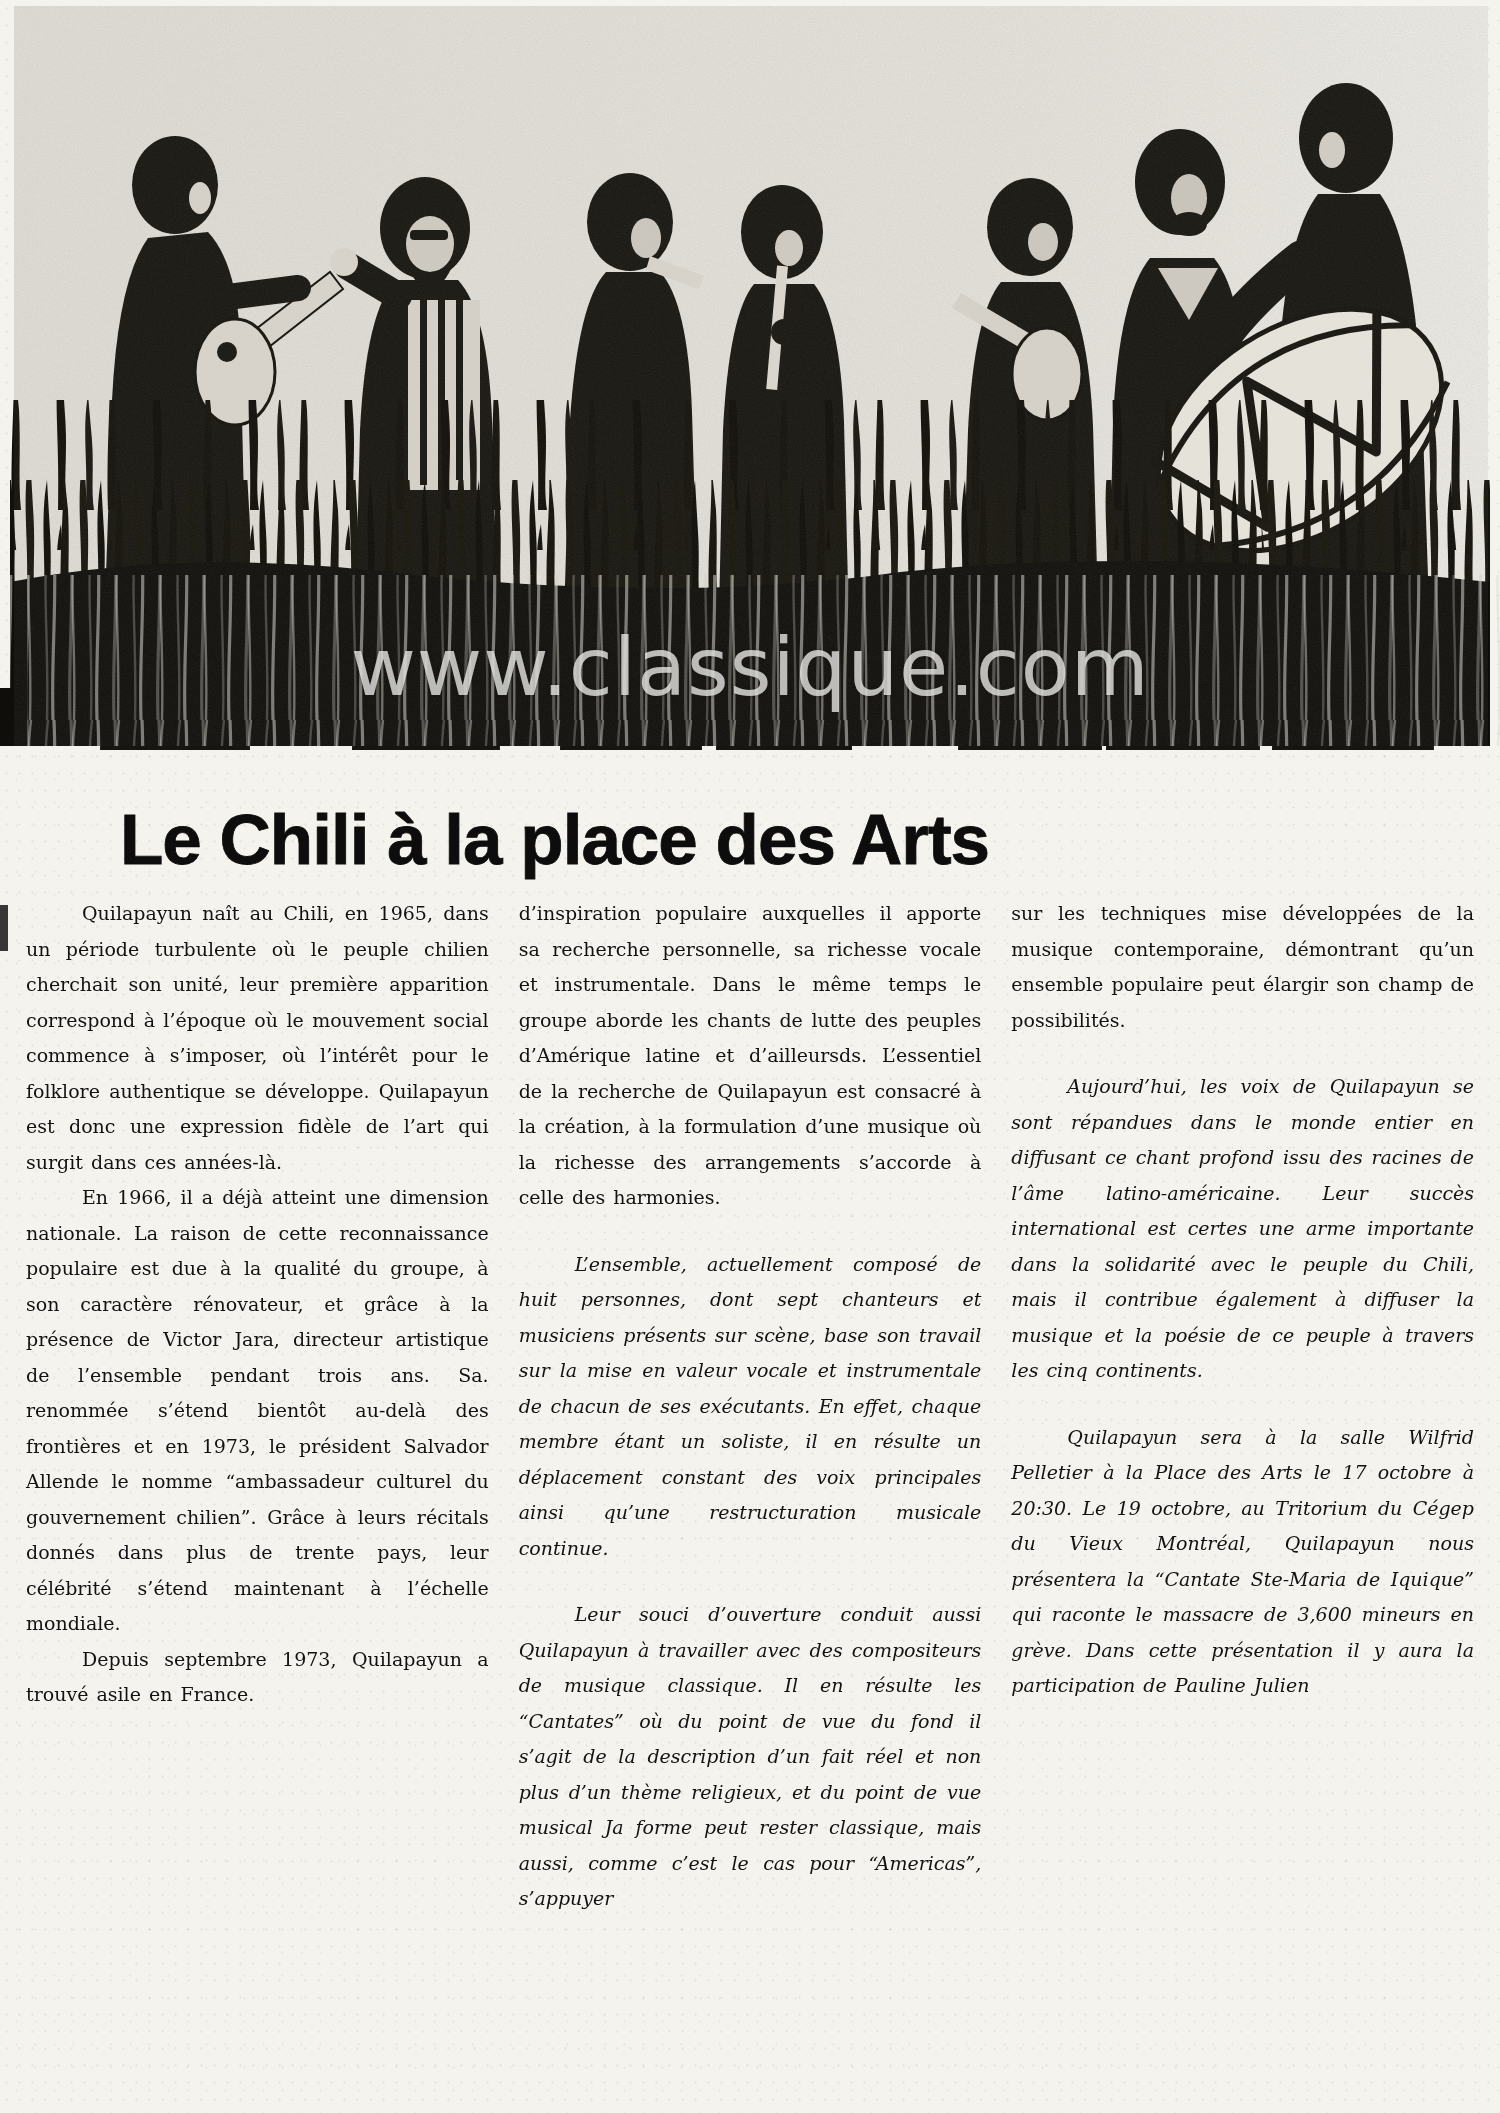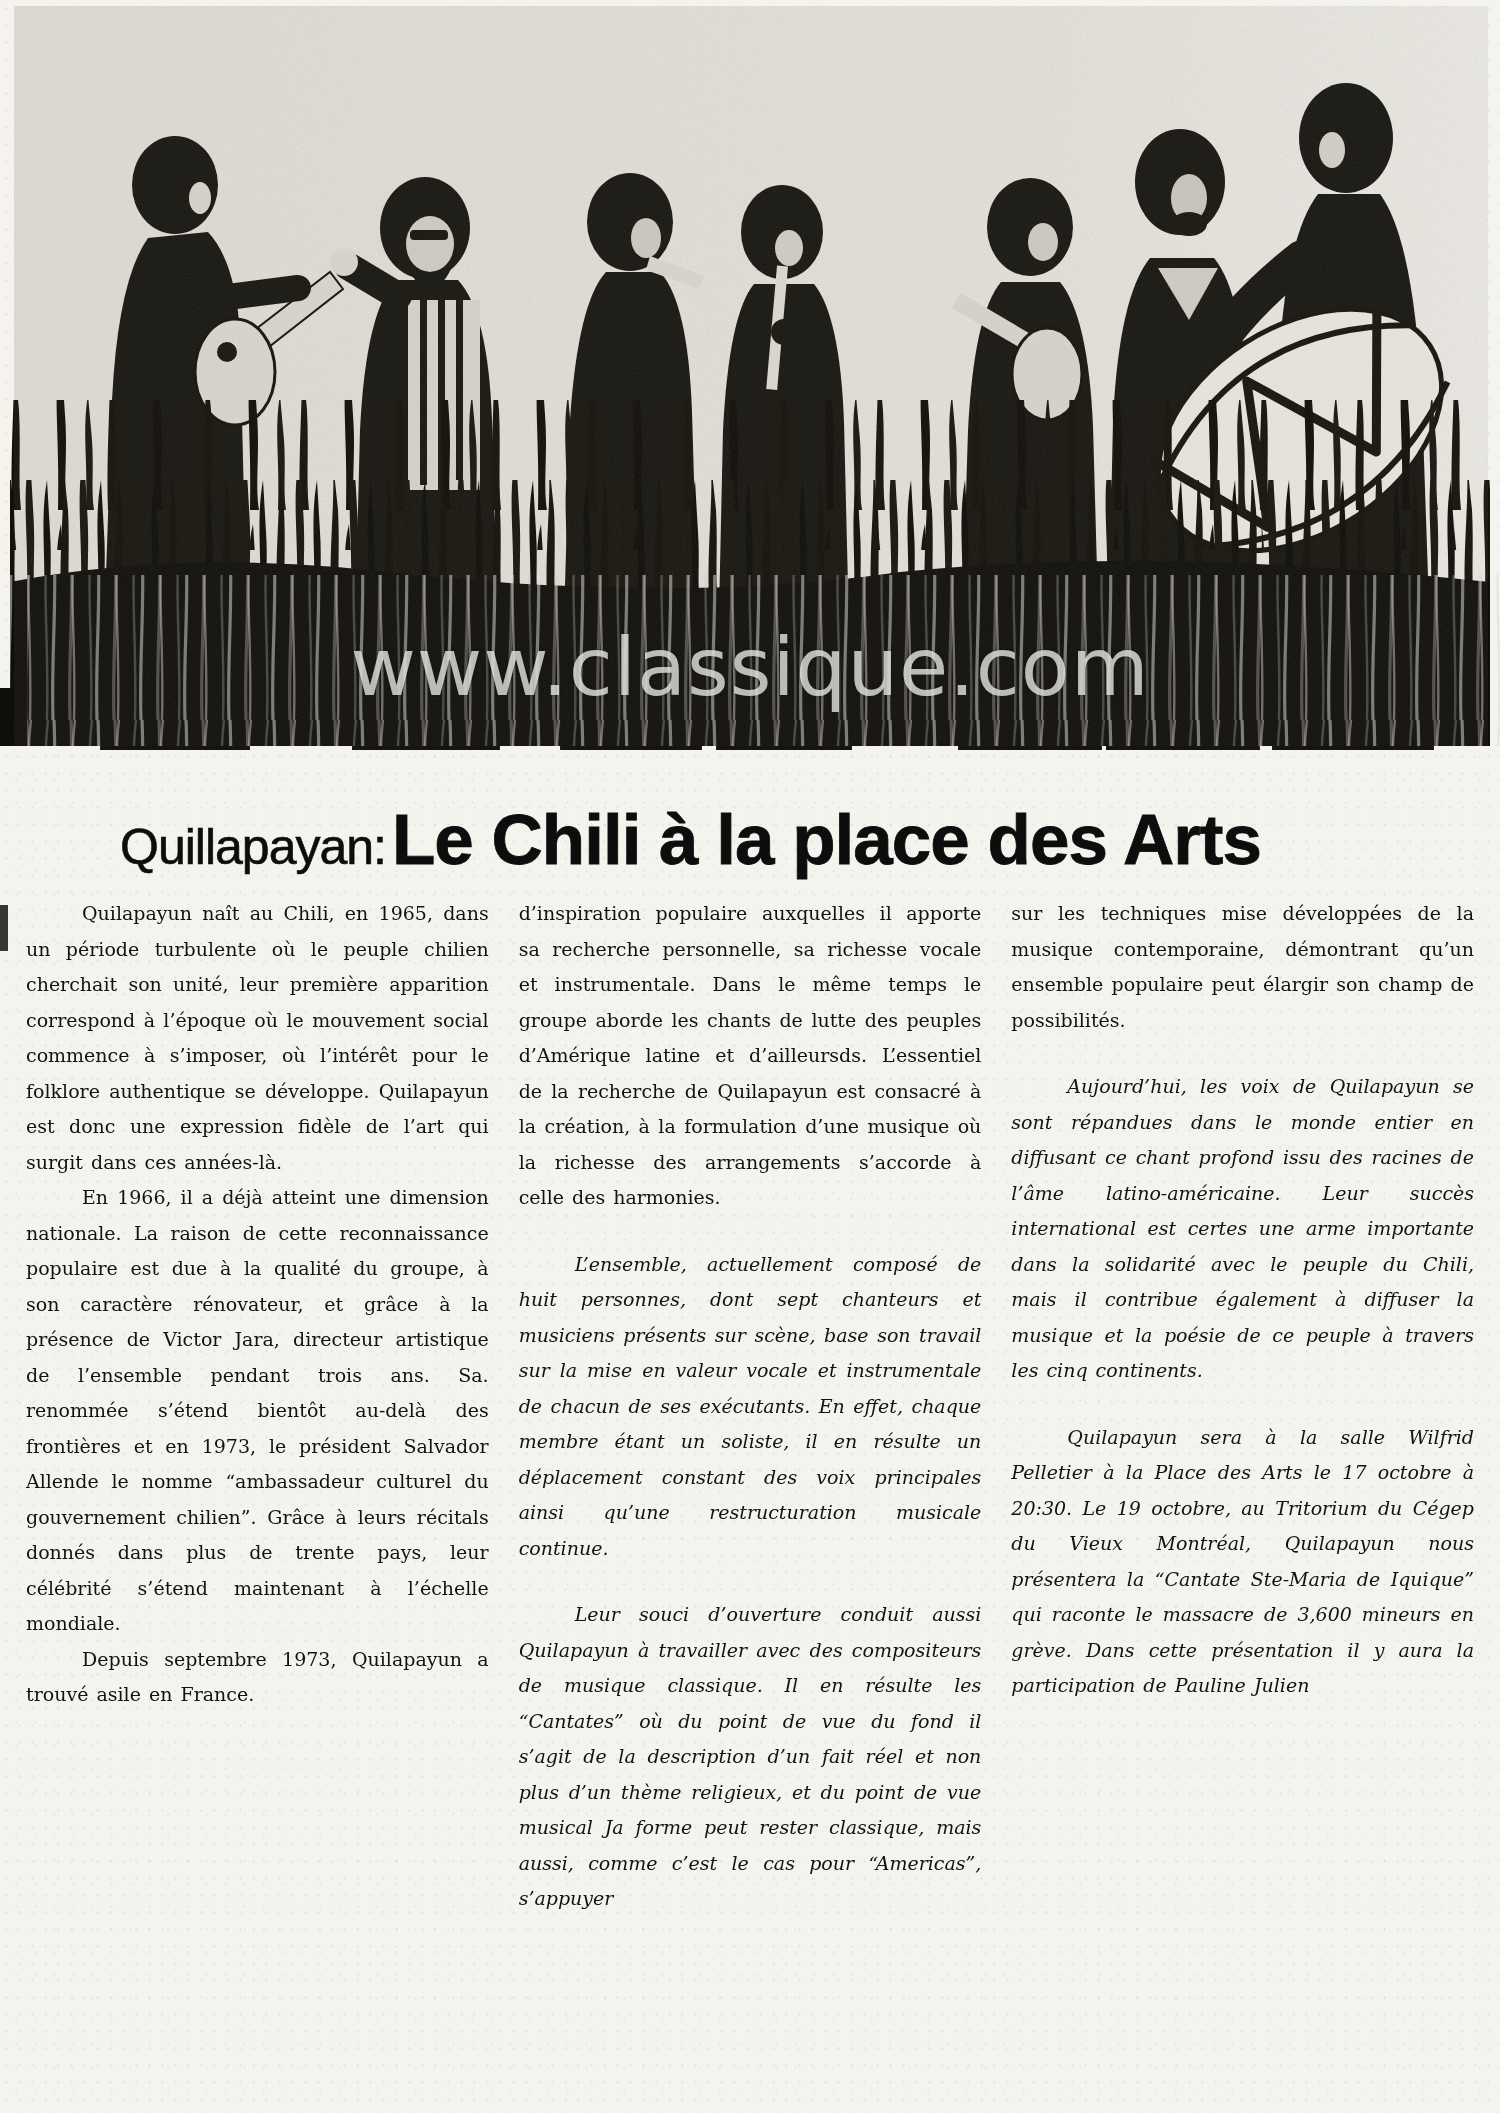--- a/index.html
+++ b/index.html
@@ -180,21 +180,20 @@
         <rect x="0" y="688" width="16" height="58" fill="#0f0e0b"></rect>
       </g>
 
       <rect x="14" y="6" width="1474" height="740" filter="url(#fNoise)" opacity="0.22"></rect>
     </svg>
 
     <div class="watermark">www.classique.com</div>
   </div>
 
   <div class="headline">
-    <span class="kicker">Quillapayan:</span>
     <span class="title">Le Chili à la place des Arts</span>
   </div>
 
   <div class="cols">
     <div class="col">
       <p class="ind">Quilapayun naît au Chili, en 1965, dans un période turbulente où le peuple chilien cherchait son unité, leur première apparition correspond à l’époque où le mouvement social commence à s’imposer, où l’intérêt pour le folklore authentique se développe. Quilapayun est donc une expression fidèle de l’art qui surgit dans ces années-là.</p>
       <p class="ind">En 1966, il a déjà atteint une dimension nationale. La raison de cette reconnaissance populaire est due à la qualité du groupe, à son caractère rénovateur, et grâce à la présence de Victor Jara, directeur artistique de l’ensemble pendant trois ans. Sa. renommée s’étend bientôt au-delà des frontières et en 1973, le président Salvador Allende le nomme “ambassadeur culturel du gouvernement chilien”. Grâce à leurs récitals donnés dans plus de trente pays, leur célébrité s’étend maintenant à l’échelle mondiale.</p>
       <p class="ind">Depuis septembre 1973, Quilapayun a trouvé asile en France.</p>
 
     </div>

